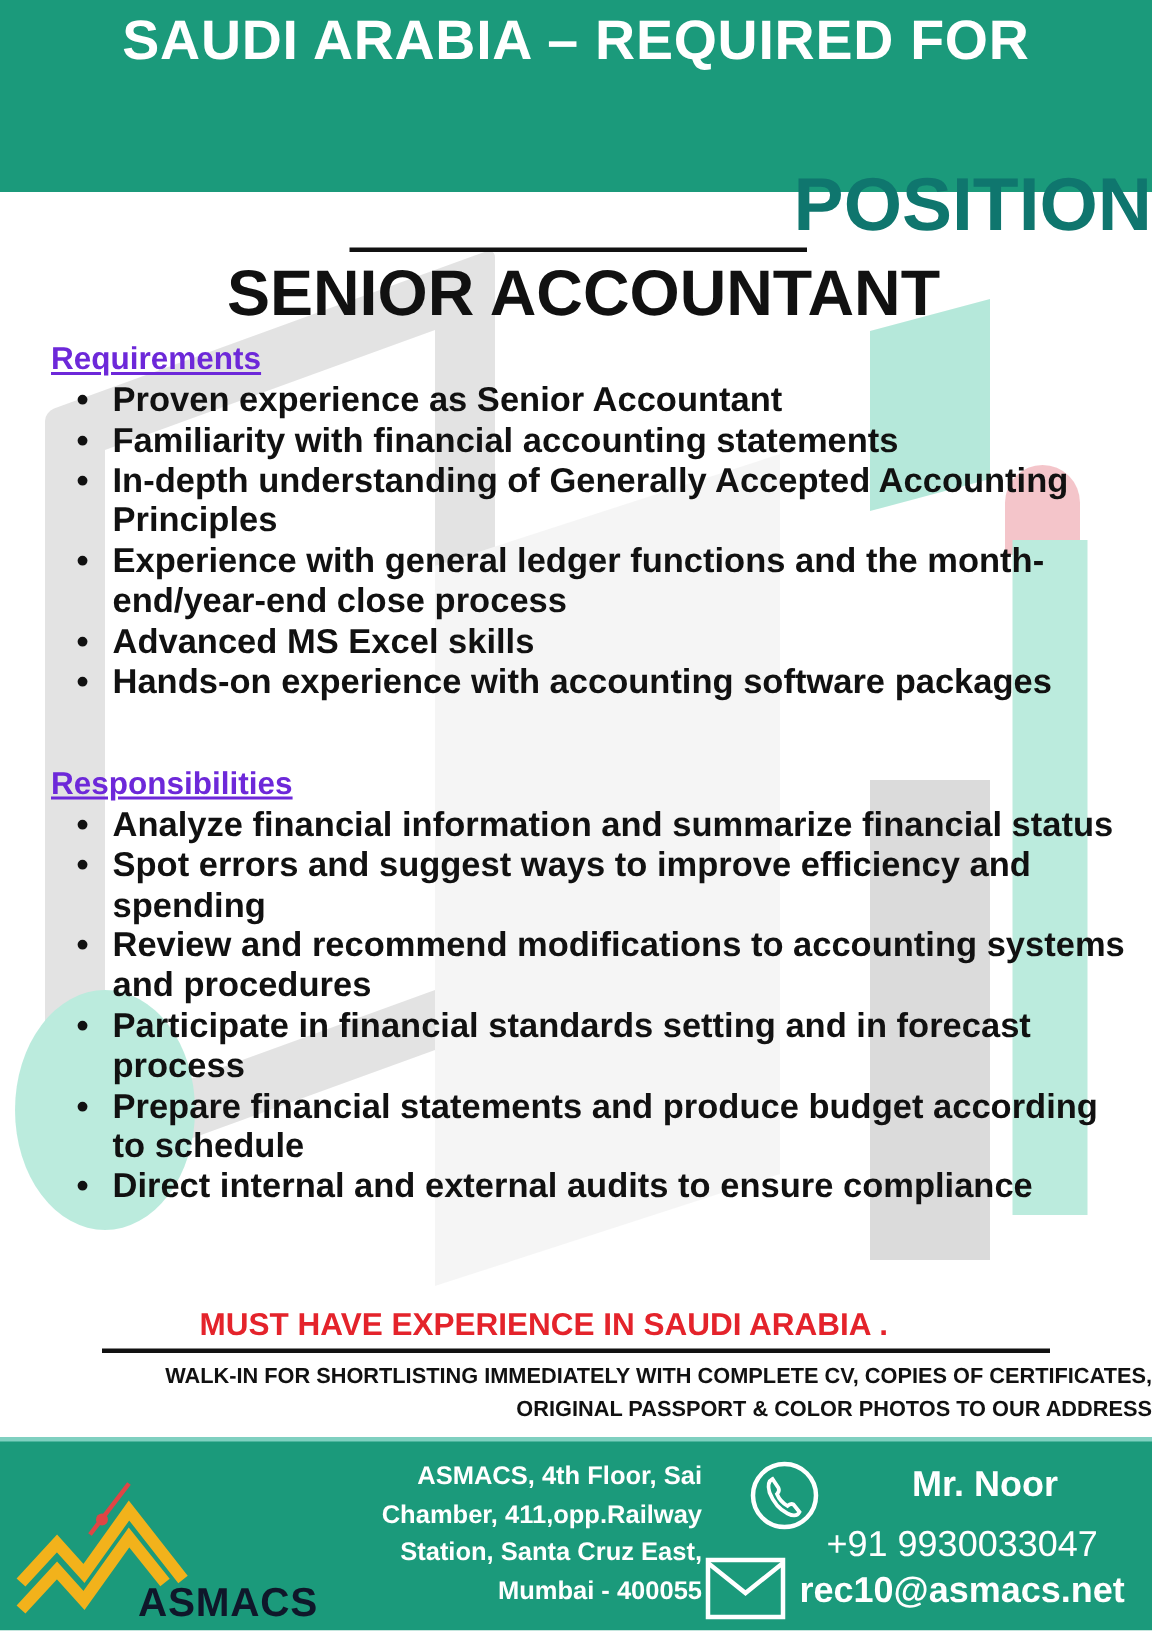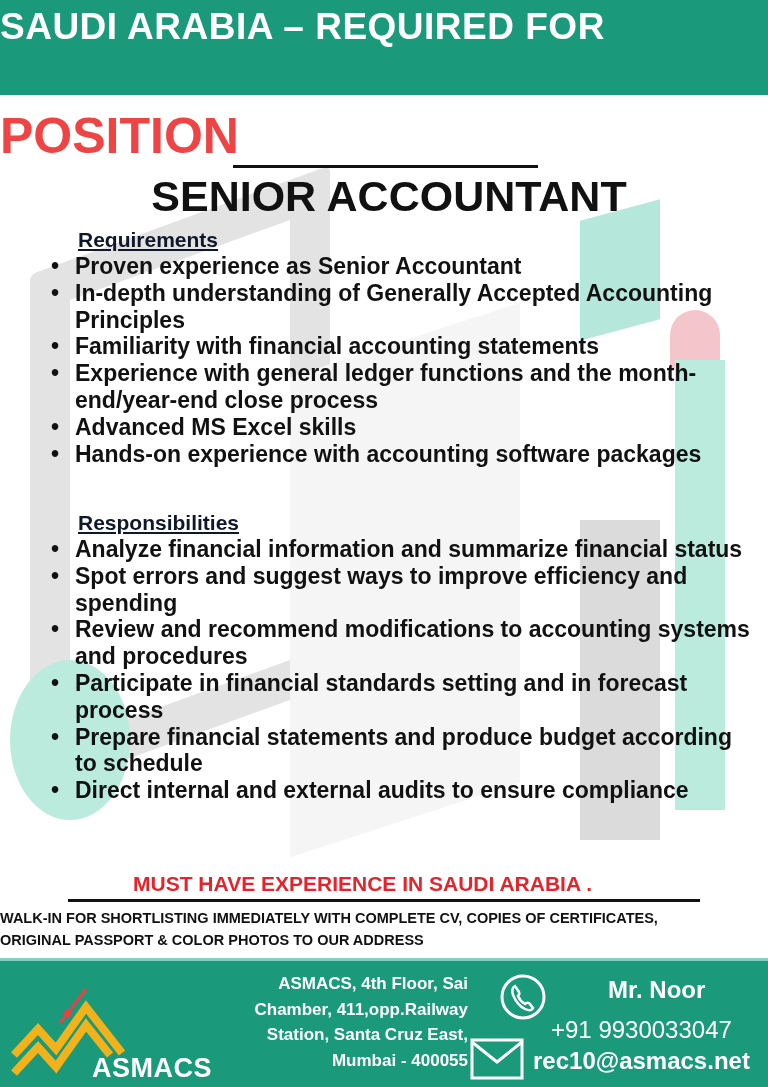--- a/index.html
+++ b/index.html
@@ -1,78 +1,78 @@
 <!DOCTYPE html>
 <html><head>
 <meta charset="utf-8">
 <style>
   * { box-sizing: border-box; margin: 0; padding: 0; }
   html, body { width: 768px; height: 1087px; overflow: hidden; background: #fff; }
   body { font-family: "Liberation Sans", "DejaVu Sans", sans-serif; position: relative; }
 
   .header {
-    position: absolute; left: 0; top: 0; width: 768px; height: 95px;
-    background: #1b9a7b; color: #fff; text-align: left;
+    position: absolute; left: 0; top: 0; width: 768px; height: 128px;
+    background: #1b9a7b; color: #fff; text-align: center;
     font-weight: bold; font-size: 37px; line-height: 46px; padding-top: 4px;
     letter-spacing: 0.5px;
   }
 
   .bg-art { position: absolute; left: 0; top: 100px; width: 768px; height: 860px; overflow: hidden; opacity: 0.35; }
   .bg-art .mon { position: absolute; left: 30px; top: 120px; width: 300px; height: 520px; border: 40px solid #b0b0b0; transform: skewY(-20deg); border-radius: 6px; }
   .bg-art .teal1 { position: absolute; left: 580px; top: 110px; width: 80px; height: 120px; background: #2fbf97; transform: skewY(-15deg); }
   .bg-art .red1 { position: absolute; left: 670px; top: 210px; width: 50px; height: 60px; background: #e05b6a; border-radius: 25px 25px 0 0; }
   .bg-art .pencil { position: absolute; left: 675px; top: 260px; width: 50px; height: 450px; background: #3ec7a0; }
   .bg-art .coin { position: absolute; left: 10px; top: 560px; width: 120px; height: 160px; background: #3ec7a0; border-radius: 50%; }
   .bg-art .paper { position: absolute; left: 290px; top: 240px; width: 230px; height: 480px; background: #e4e4e4; transform: skewY(-18deg); }
   .bg-art .legs { position: absolute; left: 580px; top: 420px; width: 80px; height: 320px; background: #999; }
 
   .content { position: absolute; left: 0; top: 100px; width: 768px; }
 
   .position {
-    position: absolute; top: 8px; left: 0; width: 768px; text-align: left;
-    color: #ef4444; font-weight: bold; font-size: 50px; line-height: 56px;
+    position: absolute; top: 8px; left: 0; width: 768px; text-align: right;
+    color: #0f766e; font-weight: bold; font-size: 50px; line-height: 56px;
   }
   .pos-rule { position: absolute; top: 65px; left: 233px; width: 305px; height: 3px; background: #111; }
   .title {
     position: absolute; top: 70px; left: 0; width: 768px; text-align: center;
     color: #111; font-weight: bold; font-size: 43px; line-height: 52px; padding-left: 10px;
   }
 
   .section-label {
-    position: absolute; left: 34px; color: #0f172a; font-weight: bold;
-    font-size: 21px; text-decoration: underline; line-height: 26px; margin-left: 44px;
+    position: absolute; left: 34px; color: #6d28d9; font-weight: bold;
+    font-size: 21px; text-decoration: underline; line-height: 26px;
   }
   ul.items { position: absolute; left: 45px; width: 715px; list-style: none; }
   ul.items li {
     position: relative; padding-left: 30px; font-weight: bold; color: #111;
     font-size: 23px; line-height: 26.8px;
   }
   ul.items li::before { content: "\2022"; position: absolute; left: 6px; top: 0; }
 
   .req-label { top: 127px; }
   .req-list { top: 153px; }
   .resp-label { top: 410px; }
   .resp-list { top: 436px; }
 
   .must {
     position: absolute; top: 771px; left: 0; width: 712px; text-align: center;
     color: #e4232b; font-weight: bold; font-size: 21px; line-height: 26px; padding-left: 13px;
   }
   .must-rule { position: absolute; top: 799px; left: 68px; width: 632px; height: 3px; background: #111; }
   .walkin {
-    position: absolute; top: 807px; left: 0; width: 768px; text-align: left;
+    position: absolute; top: 807px; left: 0; width: 768px; text-align: right;
     color: #111; font-weight: bold; font-size: 14.5px; line-height: 22px;
   }
 
   .footer {
     position: absolute; left: 0; top: 958px; width: 768px; height: 129px;
     background: #1b9a7b; border-top: 3px solid #7fd0c0; color: #fff;
   }
   .logo { position: absolute; left: 10px; top: 22px; width: 205px; height: 102px; }
-  .logo-text { position: absolute; left: 82px; top: 70px; color: #ffffff; font-weight: bold; font-size: 27px; letter-spacing: 0.5px; }
+  .logo-text { position: absolute; left: 82px; top: 70px; color: #0f172a; font-weight: bold; font-size: 27px; letter-spacing: 0.5px; }
 
   .address {
     position: absolute; left: 208px; top: 10px; width: 260px; text-align: right;
     font-weight: bold; font-size: 17px; line-height: 25.5px; color: #fff;
   }
   .phone-icon { position: absolute; left: 499px; top: 12px; width: 48px; height: 48px; }
   .mail-icon { position: absolute; left: 470px; top: 77px; width: 54px; height: 42px; }
   .contact-name { position: absolute; left: 608px; top: 15px; font-weight: bold; font-size: 24px; line-height: 28px; }
   .contact-phone { position: absolute; left: 551px; top: 55px; font-size: 24px; line-height: 28px; }
   .contact-email { position: absolute; left: 533px; top: 86px; font-weight: bold; font-size: 24px; line-height: 28px; }
@@ -95,22 +95,22 @@
 </div>
 
 <div class="content">
   <div class="position">POSITION</div>
   <div class="pos-rule"></div>
   <div class="title">SENIOR ACCOUNTANT</div>
 
   <div class="section-label req-label">Requirements</div>
   <ul class="items req-list">
     <li>Proven experience as Senior Accountant</li>
+    <li>Familiarity with financial accounting statements</li>
     <li>In-depth understanding of Generally Accepted Accounting Principles</li>
-    <li>Familiarity with financial accounting statements</li>
     <li>Experience with general ledger functions and the month-end/year-end close process</li>
     <li>Advanced MS Excel skills</li>
     <li>Hands-on experience with accounting software packages</li>
   </ul>
 
   <div class="section-label resp-label">Responsibilities</div>
   <ul class="items resp-list">
     <li>Analyze financial information and summarize financial status</li>
     <li>Spot errors and suggest ways to improve efficiency and spending</li>
     <li>Review and recommend modifications to accounting systems and procedures</li>

